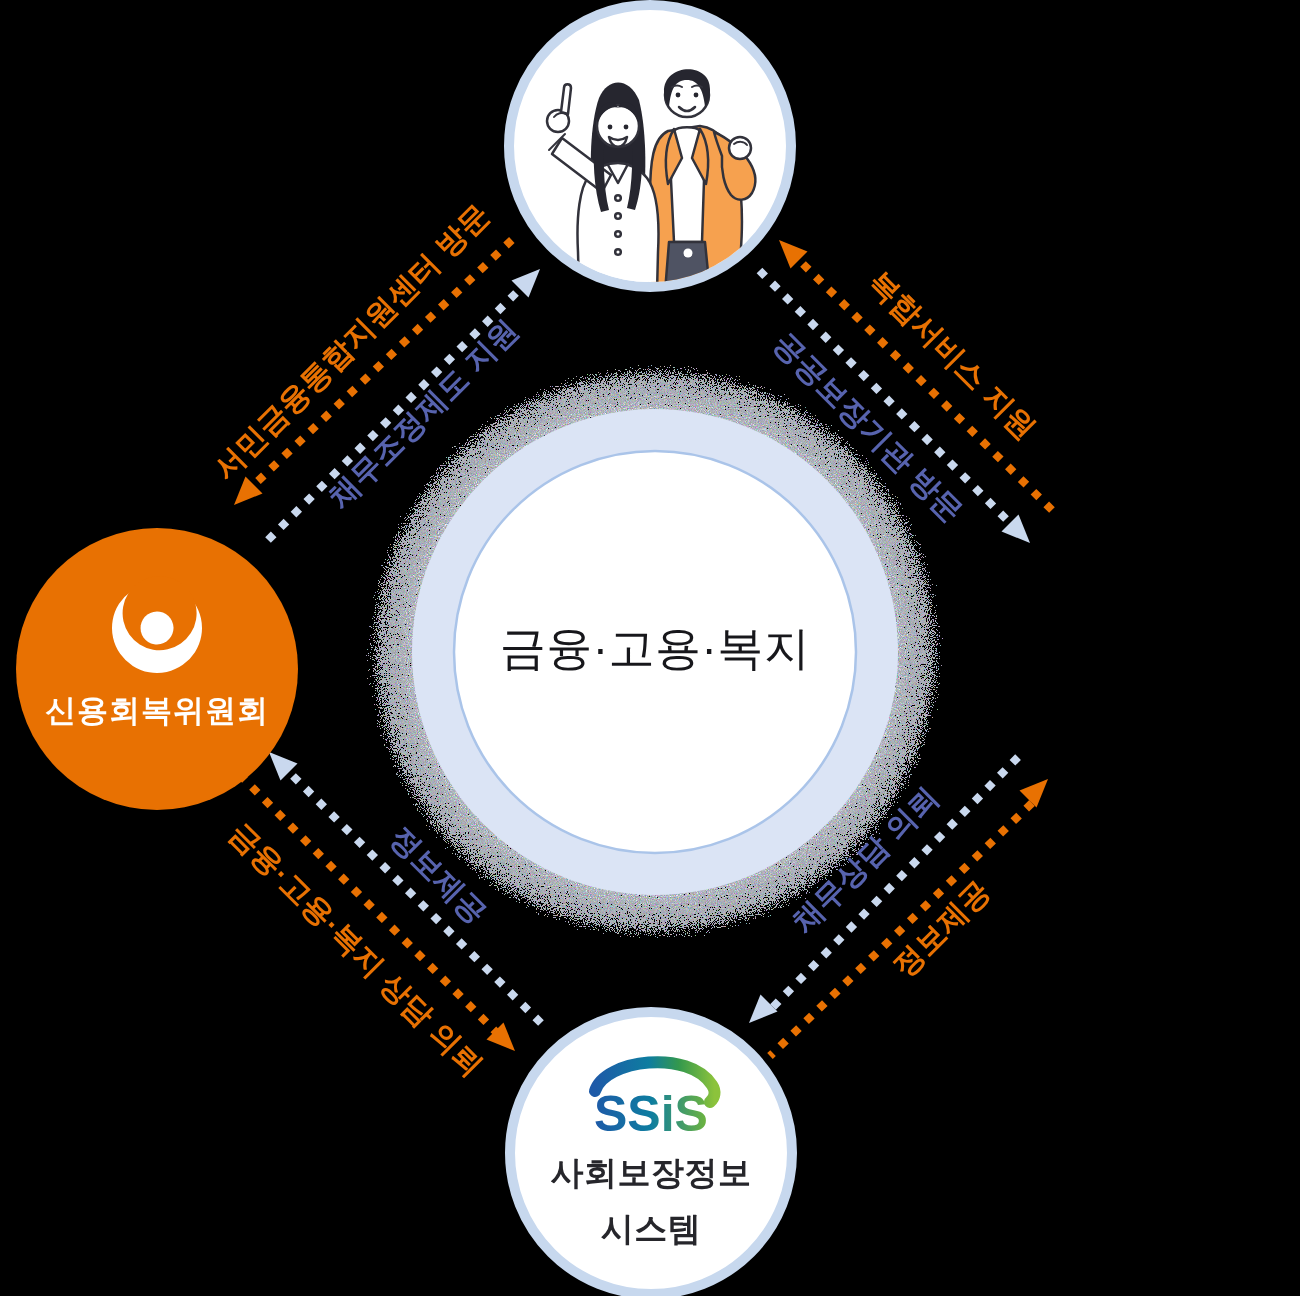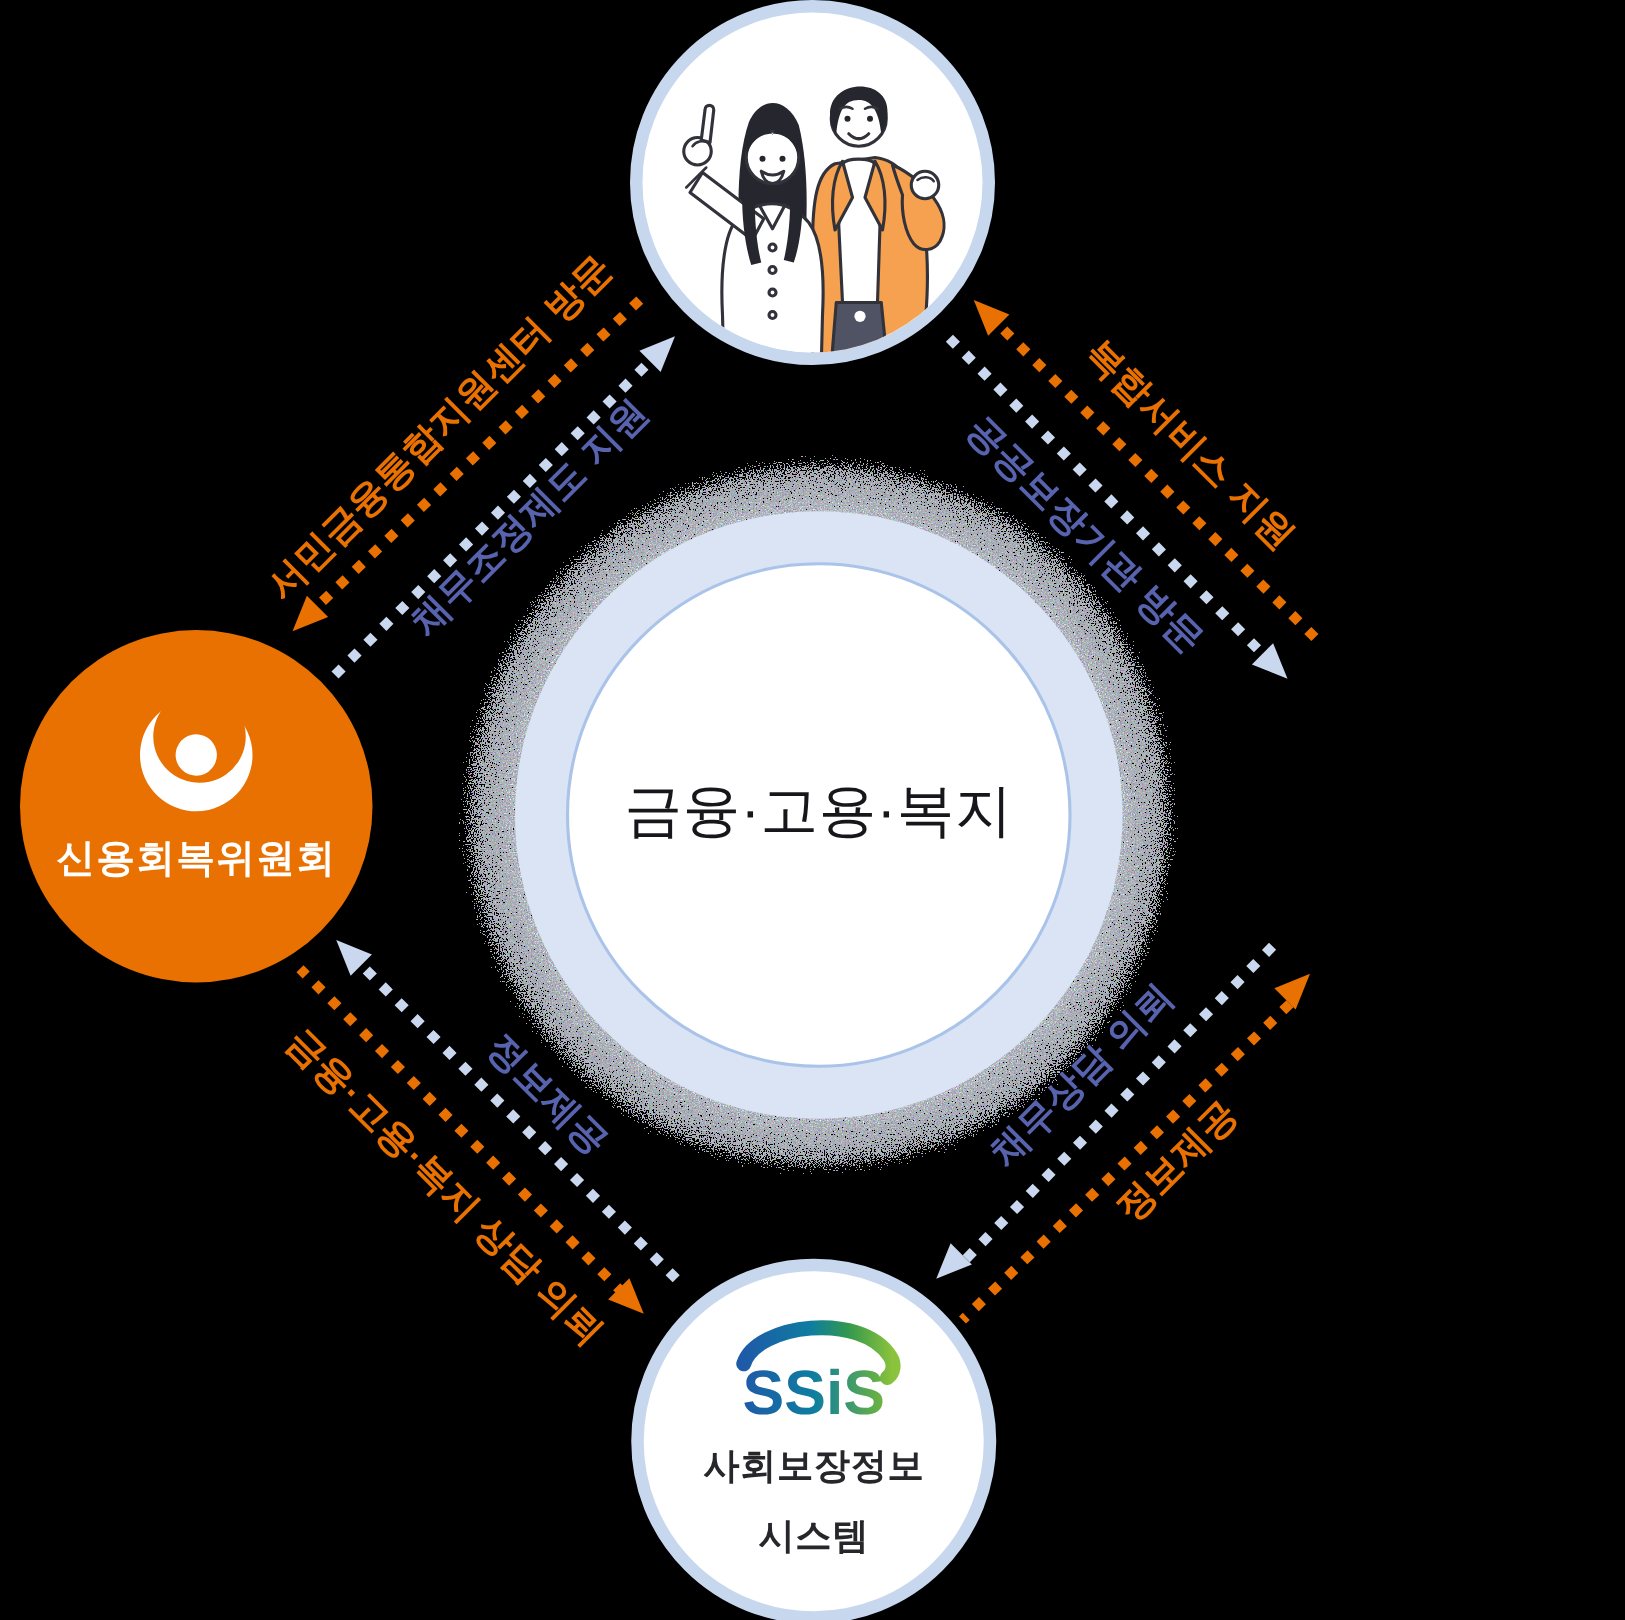--- a/index.html
+++ b/index.html
@@ -38,35 +38,35 @@
 
   
   .node { position:absolute; border-radius:50%; box-sizing:border-box;
           display:flex; flex-direction:column; align-items:center; }
   .node-people {
     left:504px; top:0px; width:292px; height:292px;
     background:#fff; border:10px solid #C7D8EE; overflow:hidden;
   }
   .node-people svg { position:absolute; left:0; top:0; }
   .node-ccrs {
-    left:16px; top:504px; width:282px; height:282px;
+    left:16px; top:528px; width:282px; height:282px;
     background:#E87102; padding-top:46px;
   }
   .node-ccrs .nlabel { margin-top:12px; color:#fff; font-size:31px; font-weight:700; letter-spacing:1px; }
   .node-public {
     left:1010px; top:512px; width:288px; height:288px;
     background:#4C55A4; padding-top:62px;
   }
   .node-public .nlabel { margin-top:28px; color:#fff; font-size:32px; font-weight:700; letter-spacing:1px; }
   .node-ssis {
     left:505px; top:1007px; width:292px; height:292px;
     background:#fff; border:10px solid #C7D8EE; padding-top:30px; overflow:hidden;
   }
   .ssis-label { margin-top:6px; text-align:center; color:#26262B;
-                font-size:29px; font-weight:700; line-height:56px; letter-spacing:.5px; }
+                font-size:33px; font-weight:700; line-height:56px; letter-spacing:.5px; }
 </style>
 </head>
 <body>
 
 <div class="stage">
 
   <svg class="halo" width="624" height="624" viewBox="0 0 624 624">
     <defs>
       <radialGradient id="haloGrad">
         <stop offset="0%" stop-color="#E7EDF8" stop-opacity="1"></stop>

